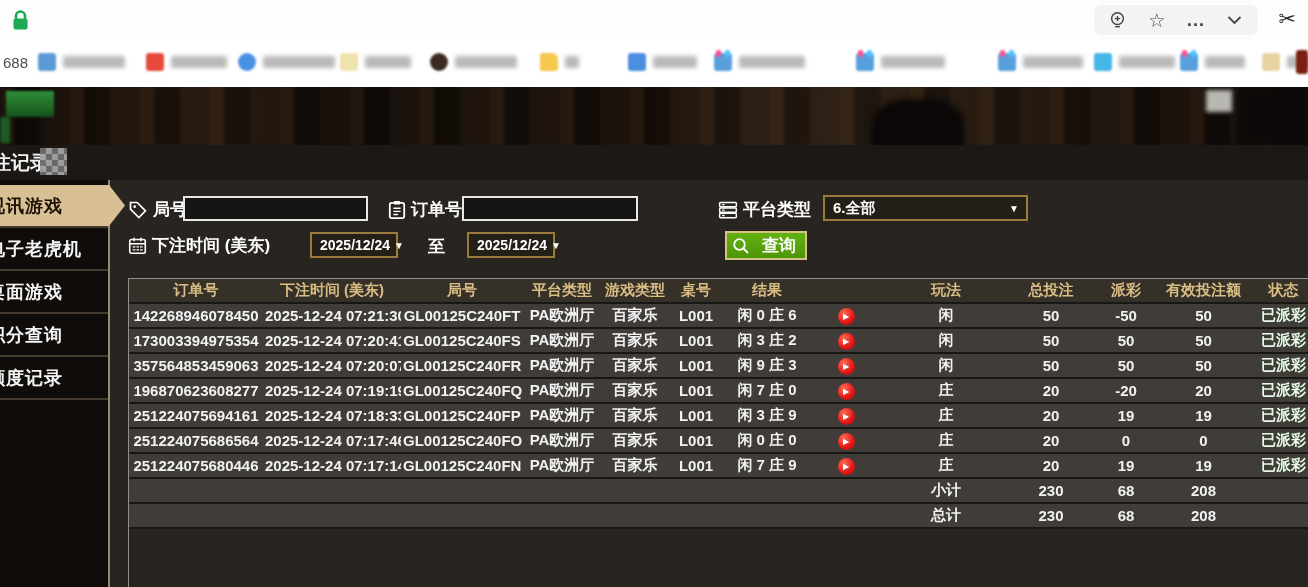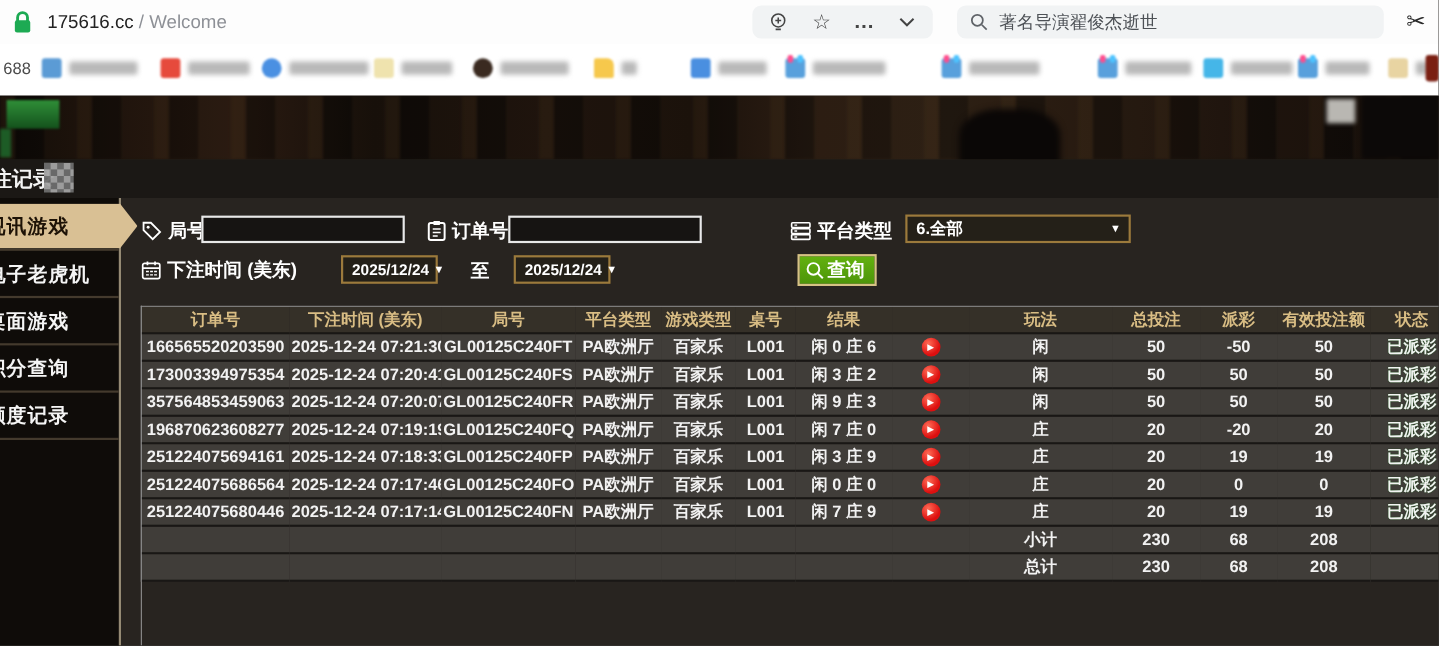--- a/index.html
+++ b/index.html
@@ -62,21 +62,21 @@
   .main { position:relative; flex:1; overflow:hidden; }
   .flabel { position:absolute; display:flex; align-items:center; gap:5px; color:#fff; font-size:17px; font-weight:bold; white-space:nowrap; }
   .flabel svg { flex:0 0 auto; }
   .txt-input { position:absolute; height:25px; background:#161412; border:2px solid #e8e8e8; color:#fff; font-size:14px; padding:0 5px; outline:none; }
   .dropdown { position:absolute; height:26px; background:#242018; border:2px solid #9c7a3c; color:#fff; display:flex; align-items:center; cursor:pointer; }
   .dropdown .dval { font-size:15px; font-weight:bold; padding-left:8px; }
   .dropdown .darr { margin-left:auto; padding-right:7px; font-size:10px; color:#fff; }
   .dropdown.dd-date .dval { font-size:14px; }
   .dropdown.dd-date .darr { margin-left:4px; }
   .to-label { position:absolute; color:#fff; font-size:17px; font-weight:bold; }
-  .query-btn { position:absolute; height:29px; background:linear-gradient(180deg,#63b10f,#4d950a); border:2px solid #d6c284; display:flex; align-items:center; gap:2px; padding:0 9px 0 5px; cursor:pointer; }
+  .query-btn { position:absolute; height:29px; background:linear-gradient(180deg,#63b10f,#4d950a); border:2px solid #d6c284; display:flex; align-items:center; gap:12px; padding:0 9px 0 5px; cursor:pointer; }
   .query-btn .qtx { color:#fff; font-size:17px; font-weight:bold; }
 
   
   .left-line { position:absolute; left:18px; top:98px; bottom:0; width:1px; background:#8f8f8f; }
   table.bets { position:absolute; left:18px; top:98px; width:1192px; border-collapse:separate; border-spacing:0; table-layout:fixed;
     border-top:1px solid #8f8f8f; border-left:1px solid #8f8f8f; }
   table.bets th { height:25px; background:#353028; color:#d9bd84; font-size:15px; font-weight:bold; border-bottom:2px solid #191715; white-space:nowrap; overflow:hidden; }
   table.bets td { height:25px; background:#403d39; color:#f2f2f2; font-size:15px; font-weight:bold; text-align:center; border-bottom:2px solid #191715; white-space:nowrap; overflow:hidden; padding:0 2px; }
   td.c-left { text-align:left; padding-left:6px; }
   td.pay-neg { color:#3ed420; }
@@ -89,46 +89,38 @@
 </head>
 <body>
 
 <div class="screen">
 
   <div class="browser-bar">
     <svg class="lock" viewBox="0 0 17 21">
       <path d="M4 9 V6 a4.5 4.5 0 0 1 9 0 V9" fill="none" stroke="#1daa53" stroke-width="2.6"></path>
       <rect x="1.5" y="8.5" width="14" height="11" rx="2" fill="#1daa53"></rect>
     </svg>
-    <div class="url"><span>175616.cc</span><span class="sep"> / </span><span class="path">Welcome</span></div>
 
     <div class="action-pill">
       <span class="aicon">
         <svg width="19" height="19" viewBox="0 0 20 20">
             <circle cx="10" cy="8" r="6.2" fill="none" stroke="#444" stroke-width="1.5"></circle>
             <path d="M10 5.2v5.6M7.2 8h5.6" stroke="#444" stroke-width="1.5"></path>
             <path d="M7.5 16.5h5" stroke="#444" stroke-width="1.5"></path>
           </svg>
       </span>
       <span class="aicon" style="font-size:19px;">☆</span>
       <span class="aicon" style="font-size:19px; font-weight:bold; letter-spacing:1px;">…</span>
       <span class="aicon">
         <svg width="15" height="10" viewBox="0 0 15 10">
             <path d="M1.5 2 L7.5 8 L13.5 2" fill="none" stroke="#444" stroke-width="1.8"></path>
           </svg>
       </span>
     </div>
 
-    <div class="searchbox">
-      <svg width="16" height="16" viewBox="0 0 16 16">
-          <circle cx="6.5" cy="6.5" r="5" fill="none" stroke="#5f6368" stroke-width="1.6"></circle>
-          <path d="M10.5 10.5 L15 15" stroke="#5f6368" stroke-width="1.6"></path>
-        </svg>
-      <span class="stext">著名导演翟俊杰逝世</span>
-    </div>
 
     <span class="scissors">✂</span>
   </div>
 
   <div class="bookmarks-bar">
     <span class="bm-prefix">688</span>
     <div id="bm-row">
         <div class="bm" style="left: 38px;">
           <span class="fav plain" style="background: rgb(91, 155, 213);"></span>
           <span class="bm-blur" style="width: 62px;"></span>
@@ -324,21 +316,21 @@
               <th></th>
               <th>玩法</th>
               <th>总投注</th>
               <th>派彩</th>
               <th>有效投注额</th>
               <th>状态</th>
             </tr>
           </thead>
         <tbody id="bets-body">
             <tr>
-              <td class="c-left">166565520203590</td>
+              <td class="c-left">142268946078450</td>
               <td class="c-left">2025-12-24 07:21:30</td>
               <td class="c-left">GL00125C240FT</td>
               <td>PA欧洲厅</td>
               <td>百家乐</td>
               <td>L001</td>
               <td>闲 0 庄 6</td>
               <td><span class="play-btn">▶</span></td>
               <td>闲</td>
               <td>50</td>
               <td class="pay-neg">-50</td>

